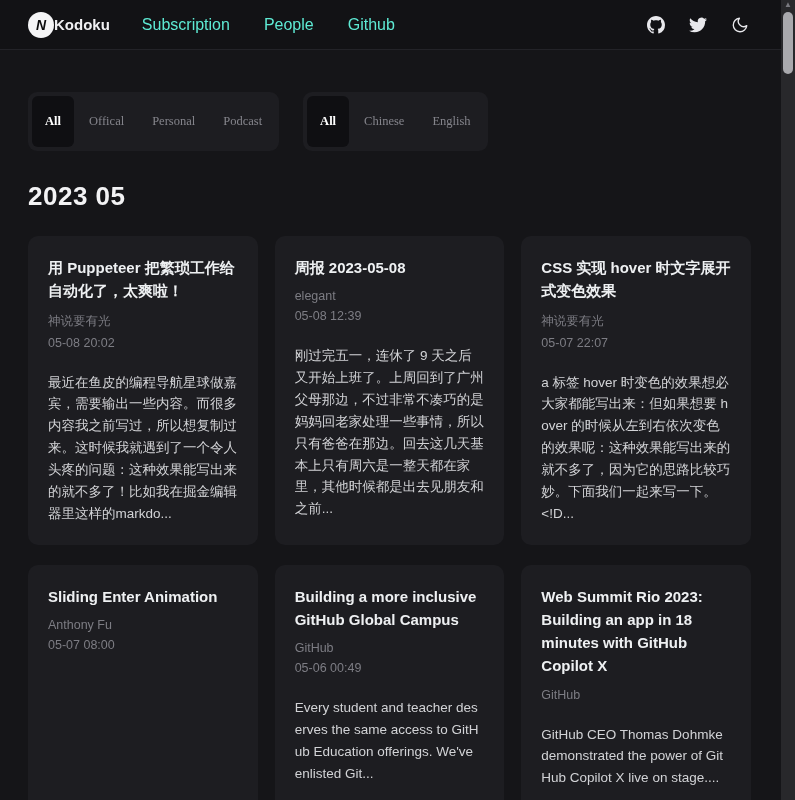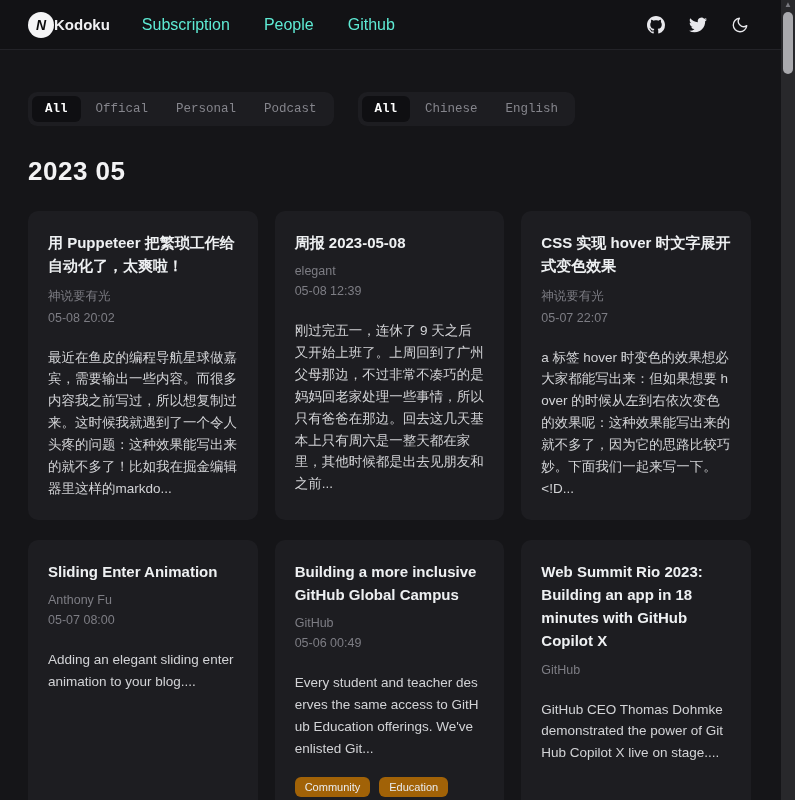--- a/index.html
+++ b/index.html
@@ -43,23 +43,23 @@
     background:#a9a9ad; border-radius:5px;
   }
   
   .content { padding:0 44px 0 28px; }
   .filters { margin-top:42px; display:flex; gap:24px; }
   .filter-group {
     display:inline-flex; align-items:center; gap:2px;
     background:#1d1d21; border-radius:9px; padding:4px;
   }
   .filter-btn {
-    font-size:12.5px; color:#85858c; padding:6px 13px;
+    font-size:12.5px; color:#85858c; padding:18px 13px;
     border-radius:6px; cursor:pointer; background:transparent; border:none;
-    font-family:Liberation Mono, monospace; white-space:nowrap;
+    font-family:Liberation Serif, serif; white-space:nowrap;
   }
   .filter-btn.active { background:#0f0f12; color:#ffffff; font-weight:700; }
   .month-heading { margin-top:30px; font-size:26px; font-weight:800; color:#f2f2f4; letter-spacing:0.5px; }
   
   .cards {
     margin-top:24px;
     display:grid; grid-template-columns:repeat(3,1fr);
     gap:20px 17px;
   }
   .card {
@@ -165,21 +165,20 @@
         <div class="card-author">神说要有光</div>
         <div class="card-date">05-07 22:07</div>
         <div class="card-excerpt">a 标签 hover 时变色的效果想必大家都能写出来：但如果想要 hover 的时候从左到右依次变色的效果呢：这种效果能写出来的就不多了，因为它的思路比较巧妙。下面我们一起来写一下。 &lt;!D...</div>
 
       </div>
 
       <div class="card">
         <div class="card-title">Sliding Enter Animation</div>
         <div class="card-author">Anthony Fu</div>
         <div class="card-date">05-07 08:00</div>
-        <div class="card-excerpt">Adding an elegant sliding enter animation to your blog....</div>
 
       </div>
 
       <div class="card">
         <div class="card-title">Building a more inclusive GitHub Global Campus</div>
         <div class="card-author">GitHub</div>
         <div class="card-date">05-06 00:49</div>
         <div class="card-excerpt">Every student and teacher deserves the same access to GitHub Education offerings. We've enlisted Git...</div>
         <div class="card-tags">
 

